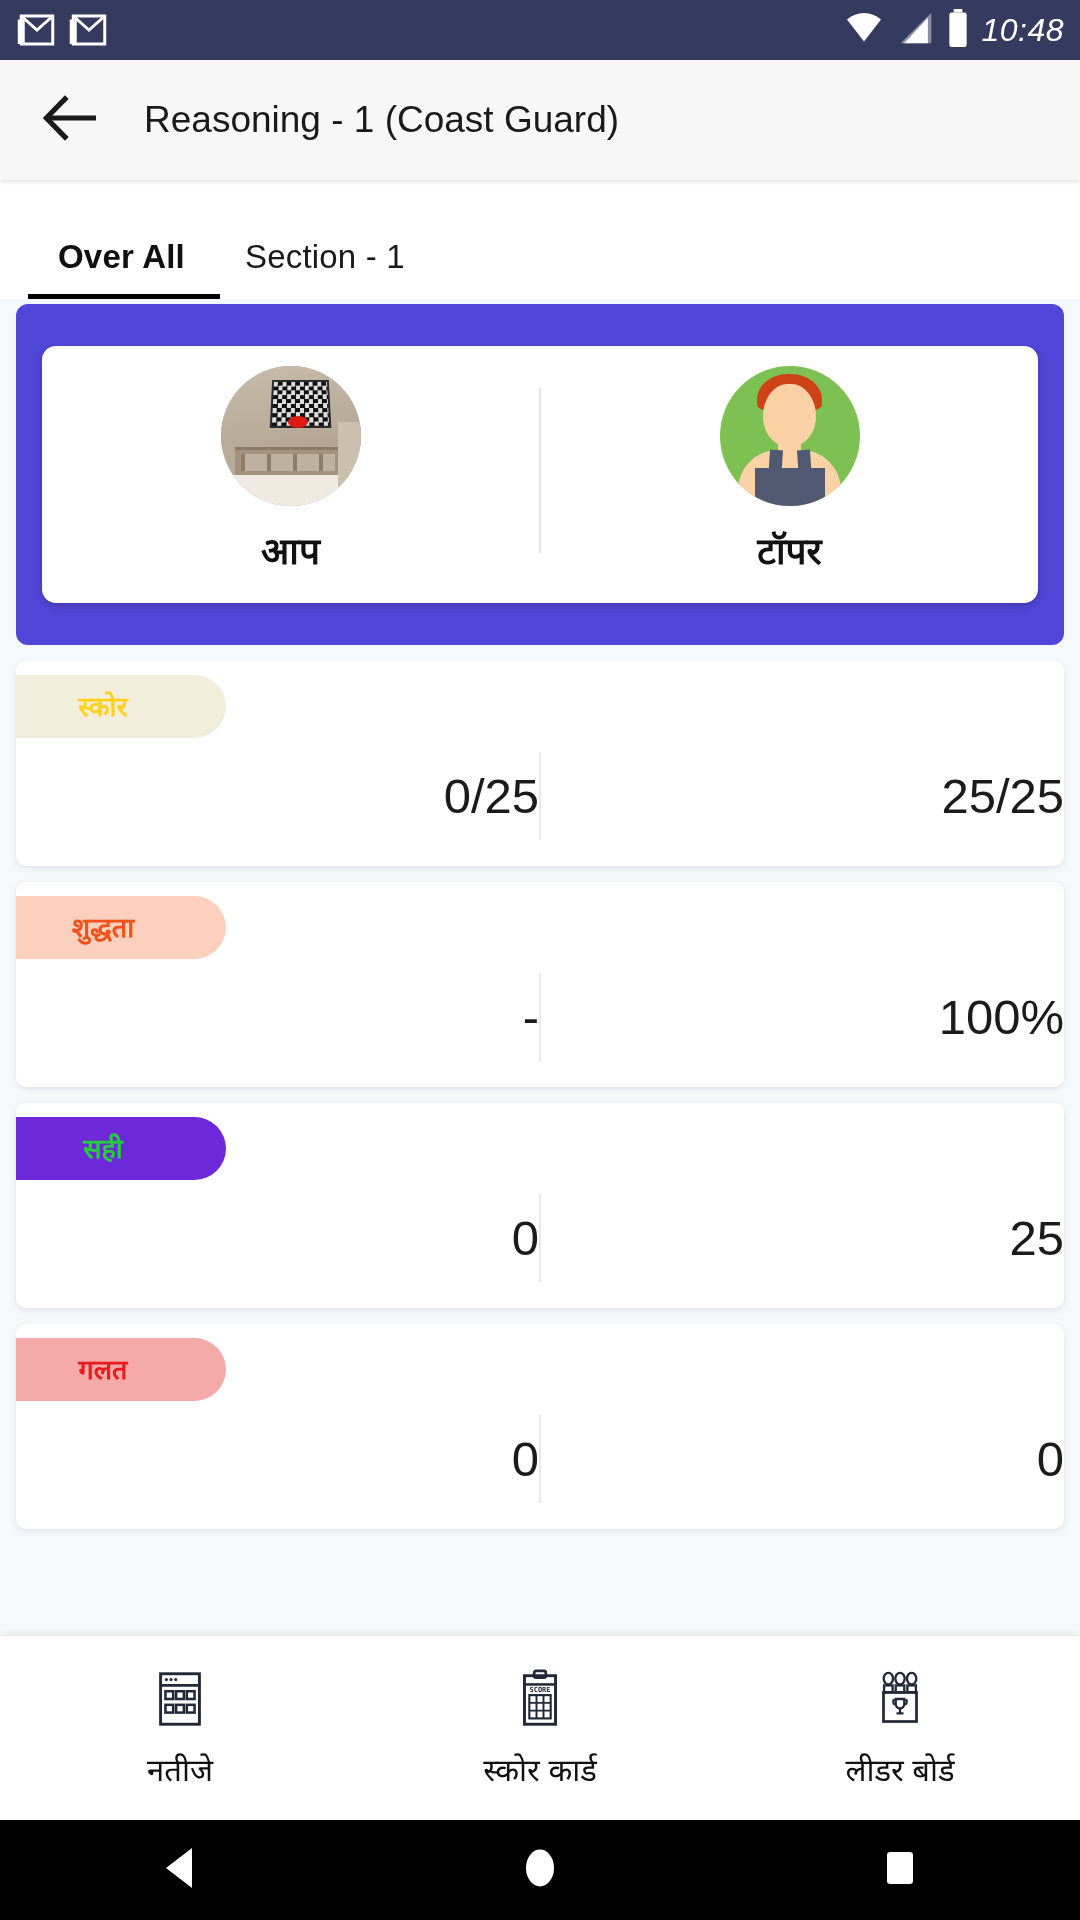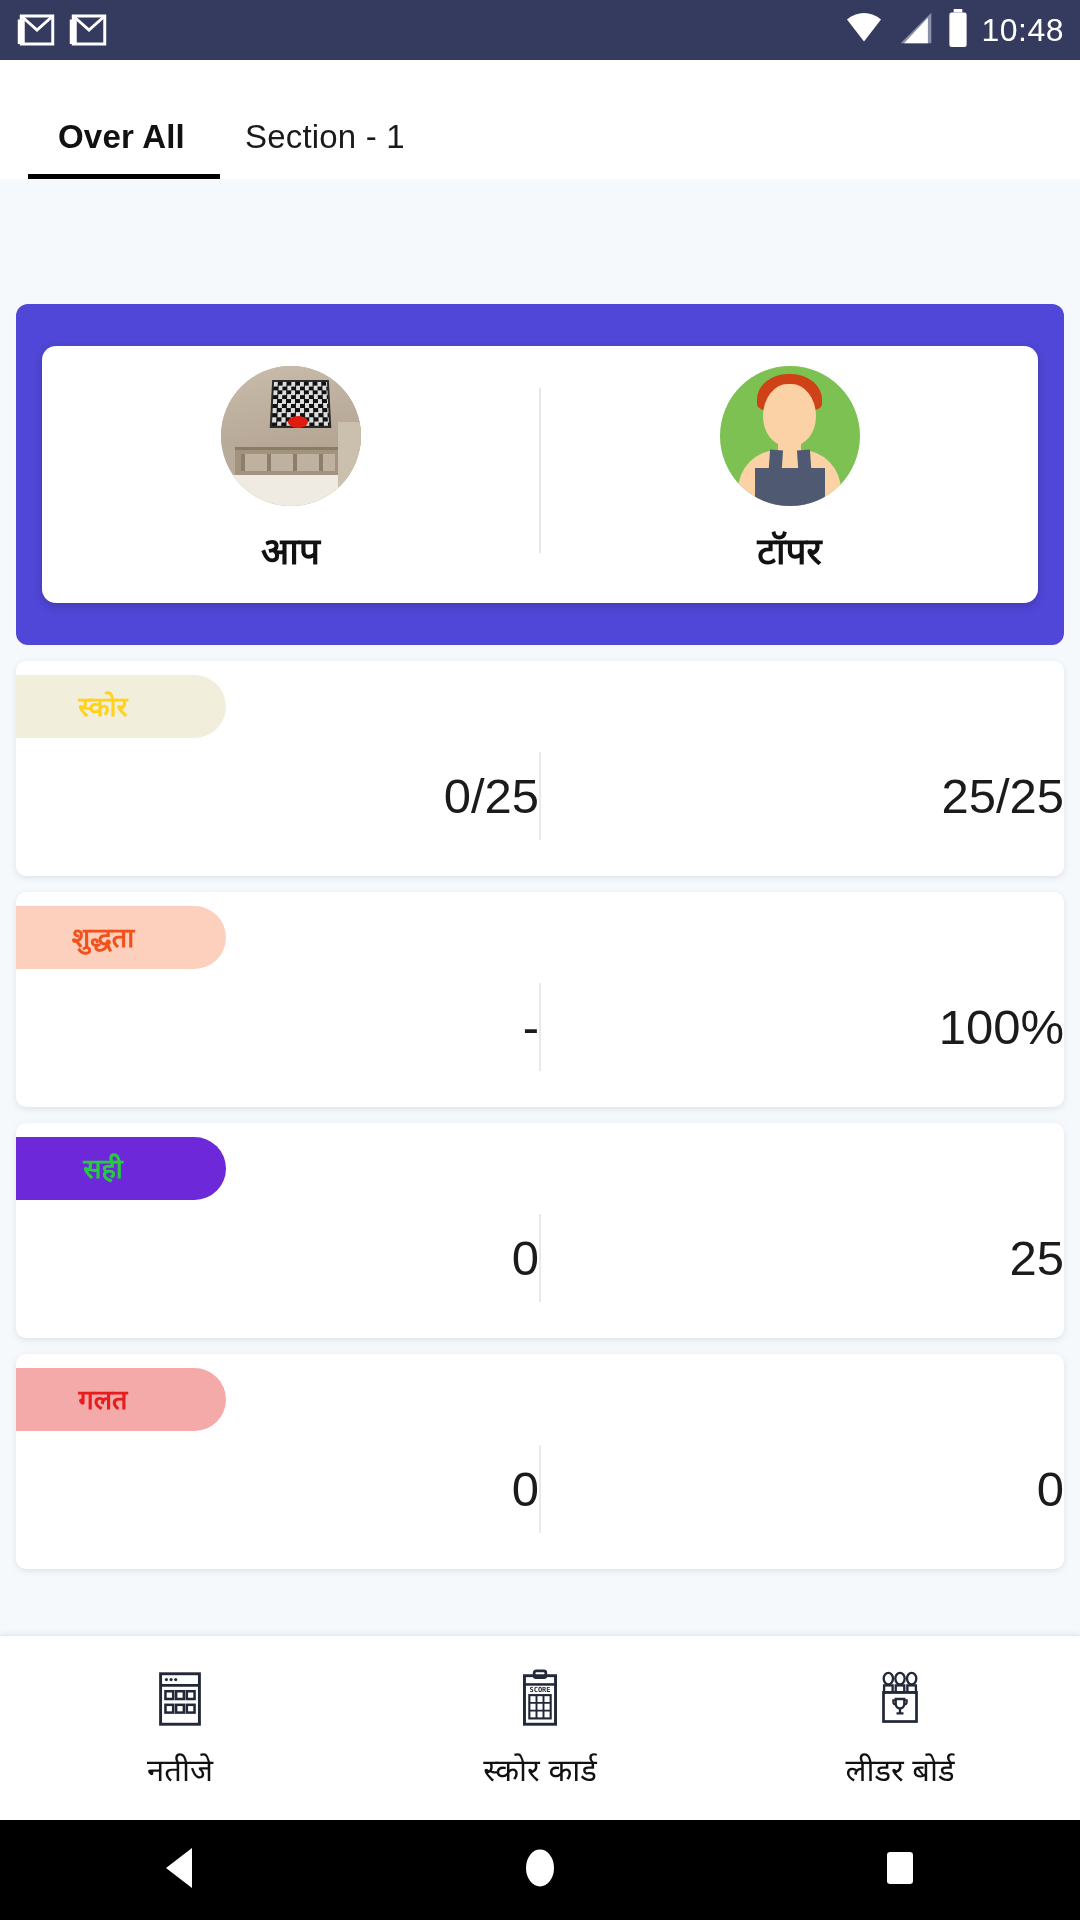--- a/index.html
+++ b/index.html
@@ -10,21 +10,21 @@
     overflow:hidden;
   }
   .screen{ position:relative; width:1080px; height:1920px; background:#f6f9fc; }
 
   
   .statusbar{
     height:60px; background:#353a5f; display:flex; align-items:center;
     padding:0 16px; color:#ffffff;
   }
   .sb-left{ display:flex; align-items:center; gap:10px; }
-  .sb-right{ margin-left:auto; display:flex; align-items:center; gap:12px; }
+  .sb-right{ margin-left:auto; display:flex; align-items:center; gap:12px;font-style:italic; }
   .gm-icon{ width:42px; height:42px; position:relative; }
   .sb-time{ font-size:32px; letter-spacing:0.5px; font-weight:400; }
 
   
   .appbar{
     height:120px; background:#f7f7f7; display:flex; align-items:center;
     padding:0 0 0 38px; box-shadow:0 2px 4px rgba(0,0,0,.12);
     position:relative; z-index:5;
   }
   .back-btn{ width:66px; height:66px; display:flex; align-items:center; justify-content:center; cursor:pointer;}
@@ -82,21 +82,21 @@
   .tp-body{ position:absolute; left:13%; top:60%; width:74%; height:42%;
             background:#fbd2a6; border-radius:40px 40px 0 0;}
   .tp-strapL{ position:absolute; left:35%; top:60%; width:9%; height:22%; background:#4f5a72; transform:rotate(4deg);}
   .tp-strapR{ position:absolute; left:56%; top:60%; width:9%; height:22%; background:#4f5a72; transform:rotate(-4deg);}
   .tp-bib{ position:absolute; left:25%; top:73%; width:50%; height:30%; background:#4f5a72;}
 
   
   .stat{
     margin:16px; background:#ffffff; border-radius:10px;
     box-shadow:0 2px 6px rgba(60,70,90,.13);
-    padding-bottom:36px; position:relative; overflow:hidden;
+    padding-bottom:26px; position:relative; overflow:hidden;
   }
   .chip{
     display:inline-block; min-width:210px; text-align:center;
     border-radius:0 40px 40px 0; padding:12px 36px 14px 0;
     font-size:27px; font-weight:700; margin-top:14px;
   }
   .chip-score{ background:#f1efdb; color:#ffd21e;}
   .chip-acc  { background:#fcd0bc; color:#f2511b;}
   .chip-corr { background:#6d28d9; color:#25cc3e;}
   .chip-wrong{ background:#f5aaaa; color:#e71d1d;}
@@ -158,20 +158,31 @@
       <span>
         <svg width="22" height="38" viewBox="0 0 12 22">
           <rect x="3.5" y="0" width="5" height="2" fill="#fff"></rect>
           <rect x="1" y="2" width="10" height="20" rx="1.3" fill="#fff"></rect>
         </svg>
       </span>
       <span class="sb-time">10:48</span>
     </div>
   </div>
 
+  <div class="appbar">
+    <div class="back-btn">
+      <span>
+        <svg width="58" height="46" viewBox="0 0 29 23">
+          <path d="M11.5 2 L2.2 11.5 L11.5 21" fill="none" stroke="#1a1a1a" stroke-width="2.6" stroke-linecap="square"></path>
+          <path d="M2.6 11.5 H27" stroke="#1a1a1a" stroke-width="2.6"></path>
+        </svg>
+      </span>
+    </div>
+    <div class="appbar-title">Reasoning - 1 (Coast Guard)</div>
+  </div>
 
   <div class="tabs-wrap">
     <div class="tabs">
       <div class="tab">Over All</div>
       <div class="tab inactive">Section - 1</div>
     </div>
     <div class="tab-underline"></div>
   </div>
 
   <div class="scroll-area">

